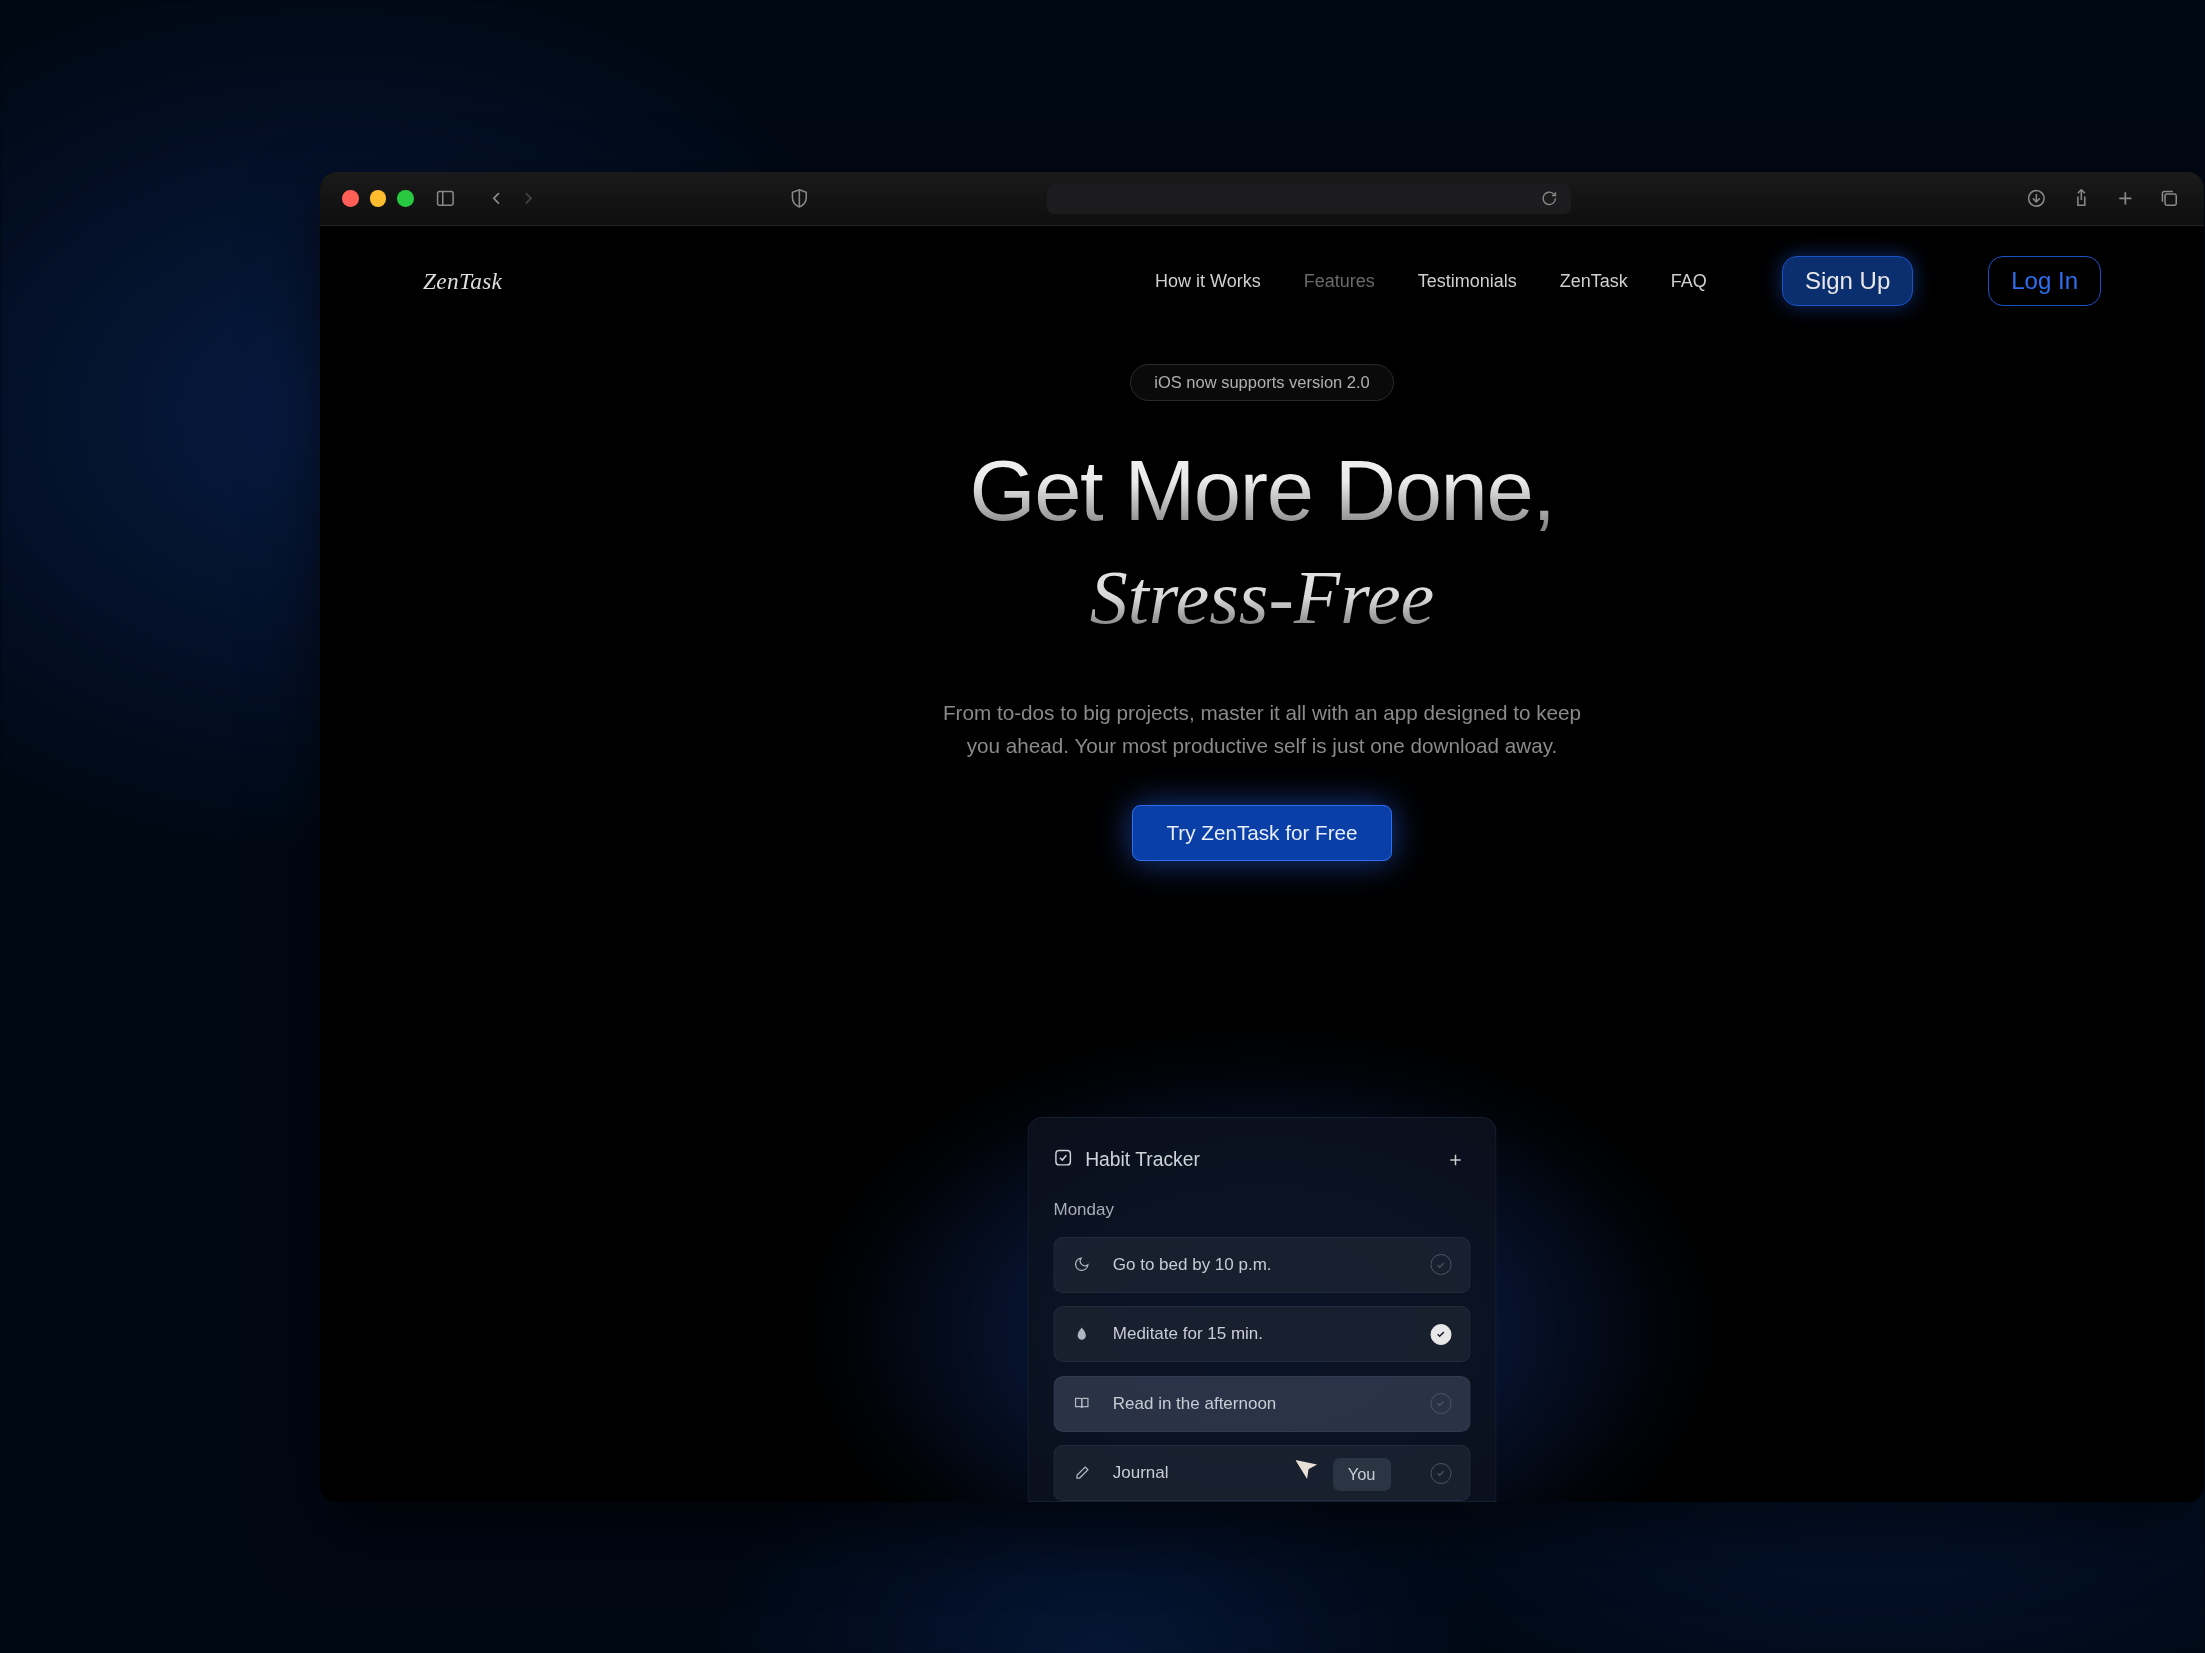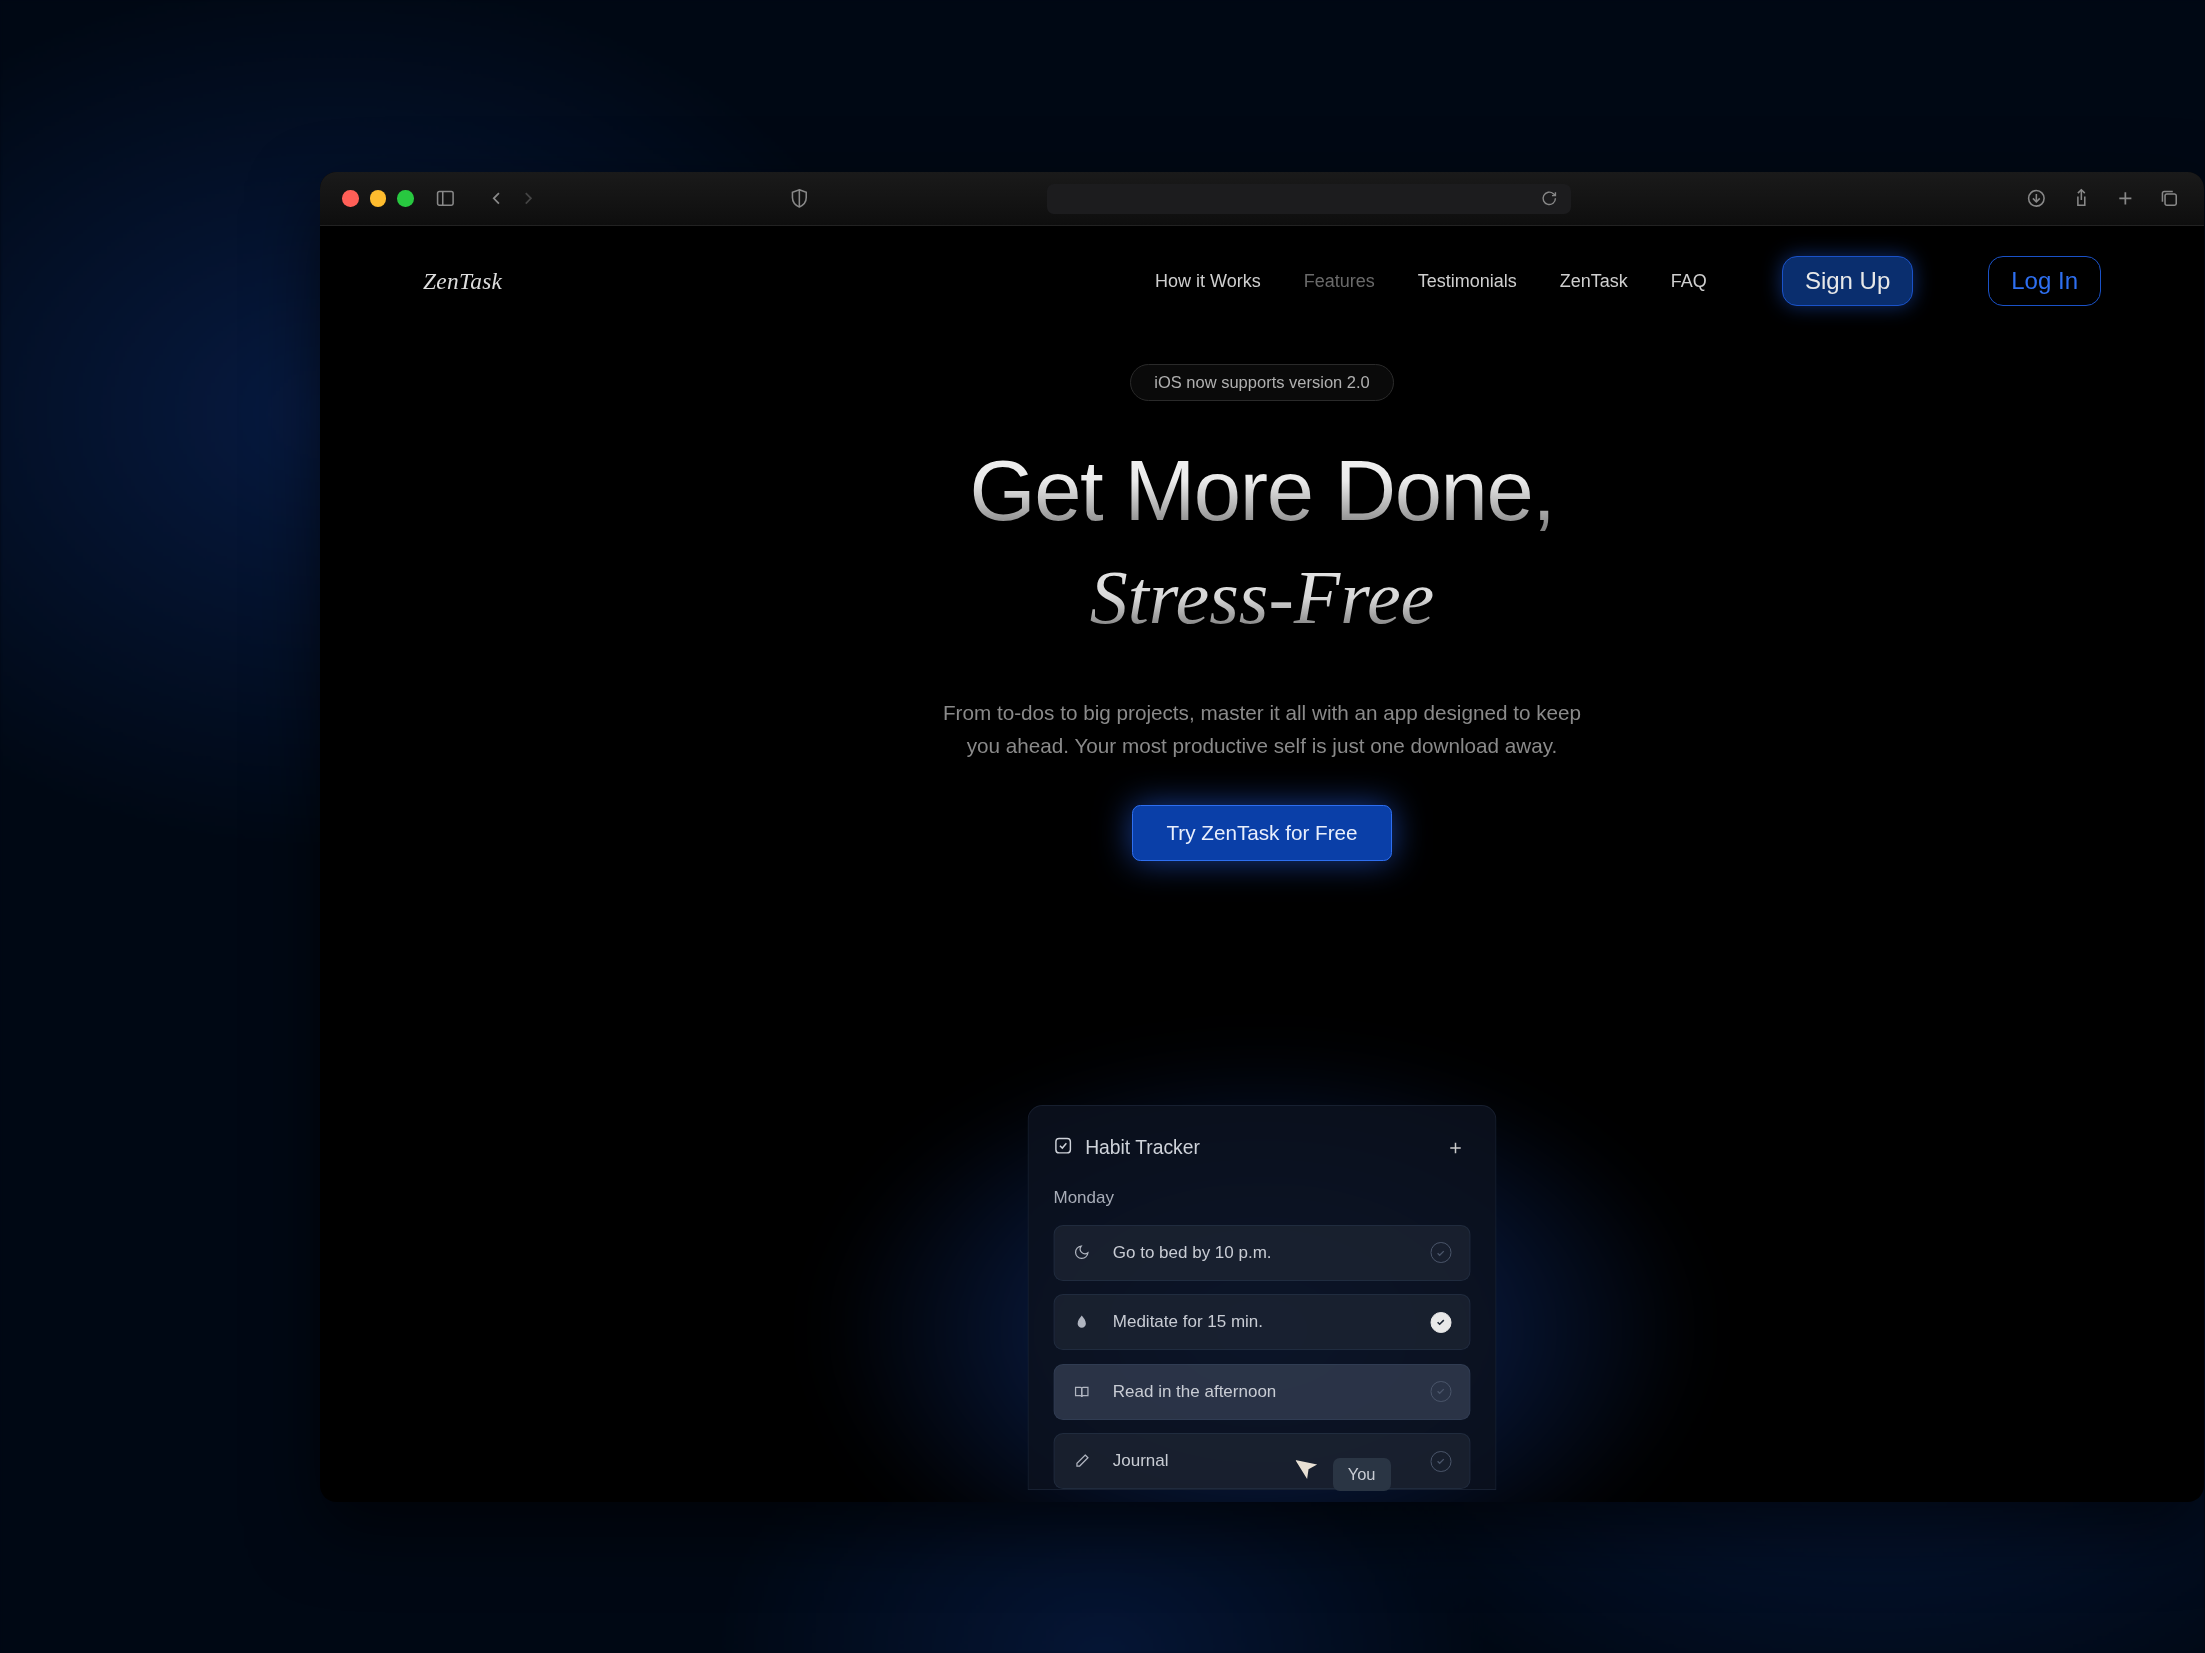--- a/index.html
+++ b/index.html
@@ -198,21 +198,21 @@
   font-size: 20.7px;
   border: 0.7px solid #2e6ff0;
   box-shadow: 0 0 34px rgba(40,100,240,0.6);
   cursor: pointer;
 }
 
 
 .card {
   position: absolute;
   left: 50%;
-  bottom: 12px;
+  bottom: 0;
   transform: translateX(-50%);
   width: 469px;
   background: rgba(12,18,30,0.85);
   border: 0.7px solid rgba(120,150,200,0.12);
   border-radius: 15px 15px 0 0;
   padding: 27.6px 25px 0;
   backdrop-filter: blur(2.8px);
 }
 .card-header {
   display: flex;
@@ -245,21 +245,20 @@
   padding: 16.5px 18px;
   display: flex;
   align-items: center;
   gap: 21px;
   color: #c8ccd4;
   font-size: 17px;
   position: relative;
 }
 .habit.selected {
   background: rgba(50,60,80,0.8);
-  align-items: flex-end;
 }
 .habit-icon {
   width: 19.3px; height: 19.3px;
   display: flex; align-items: center; justify-content: center;
   color: #b0b5c0;
 }
 .habit-status {
   margin-left: auto;
   width: 20.7px; height: 20.7px;
   border-radius: 50%;

